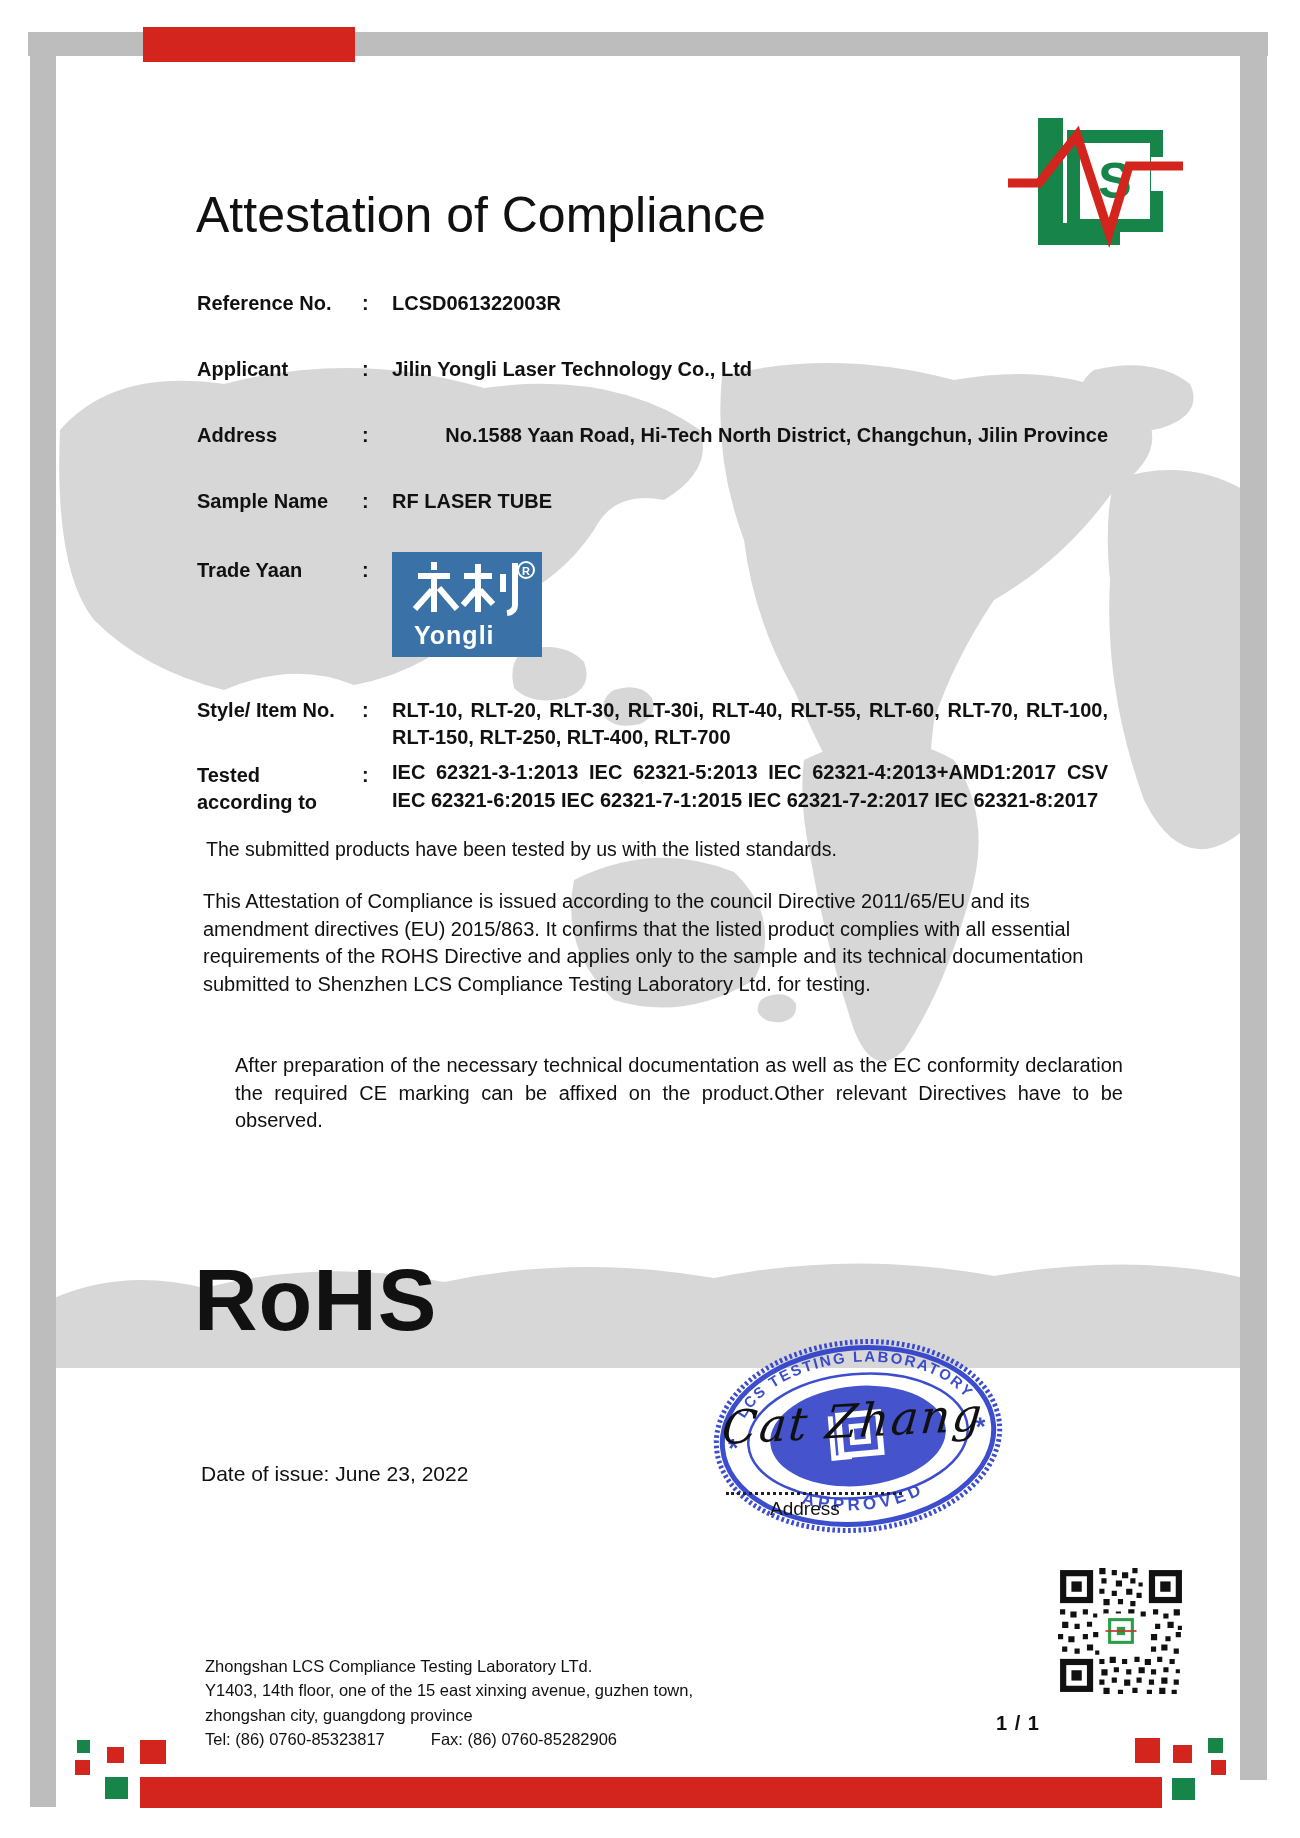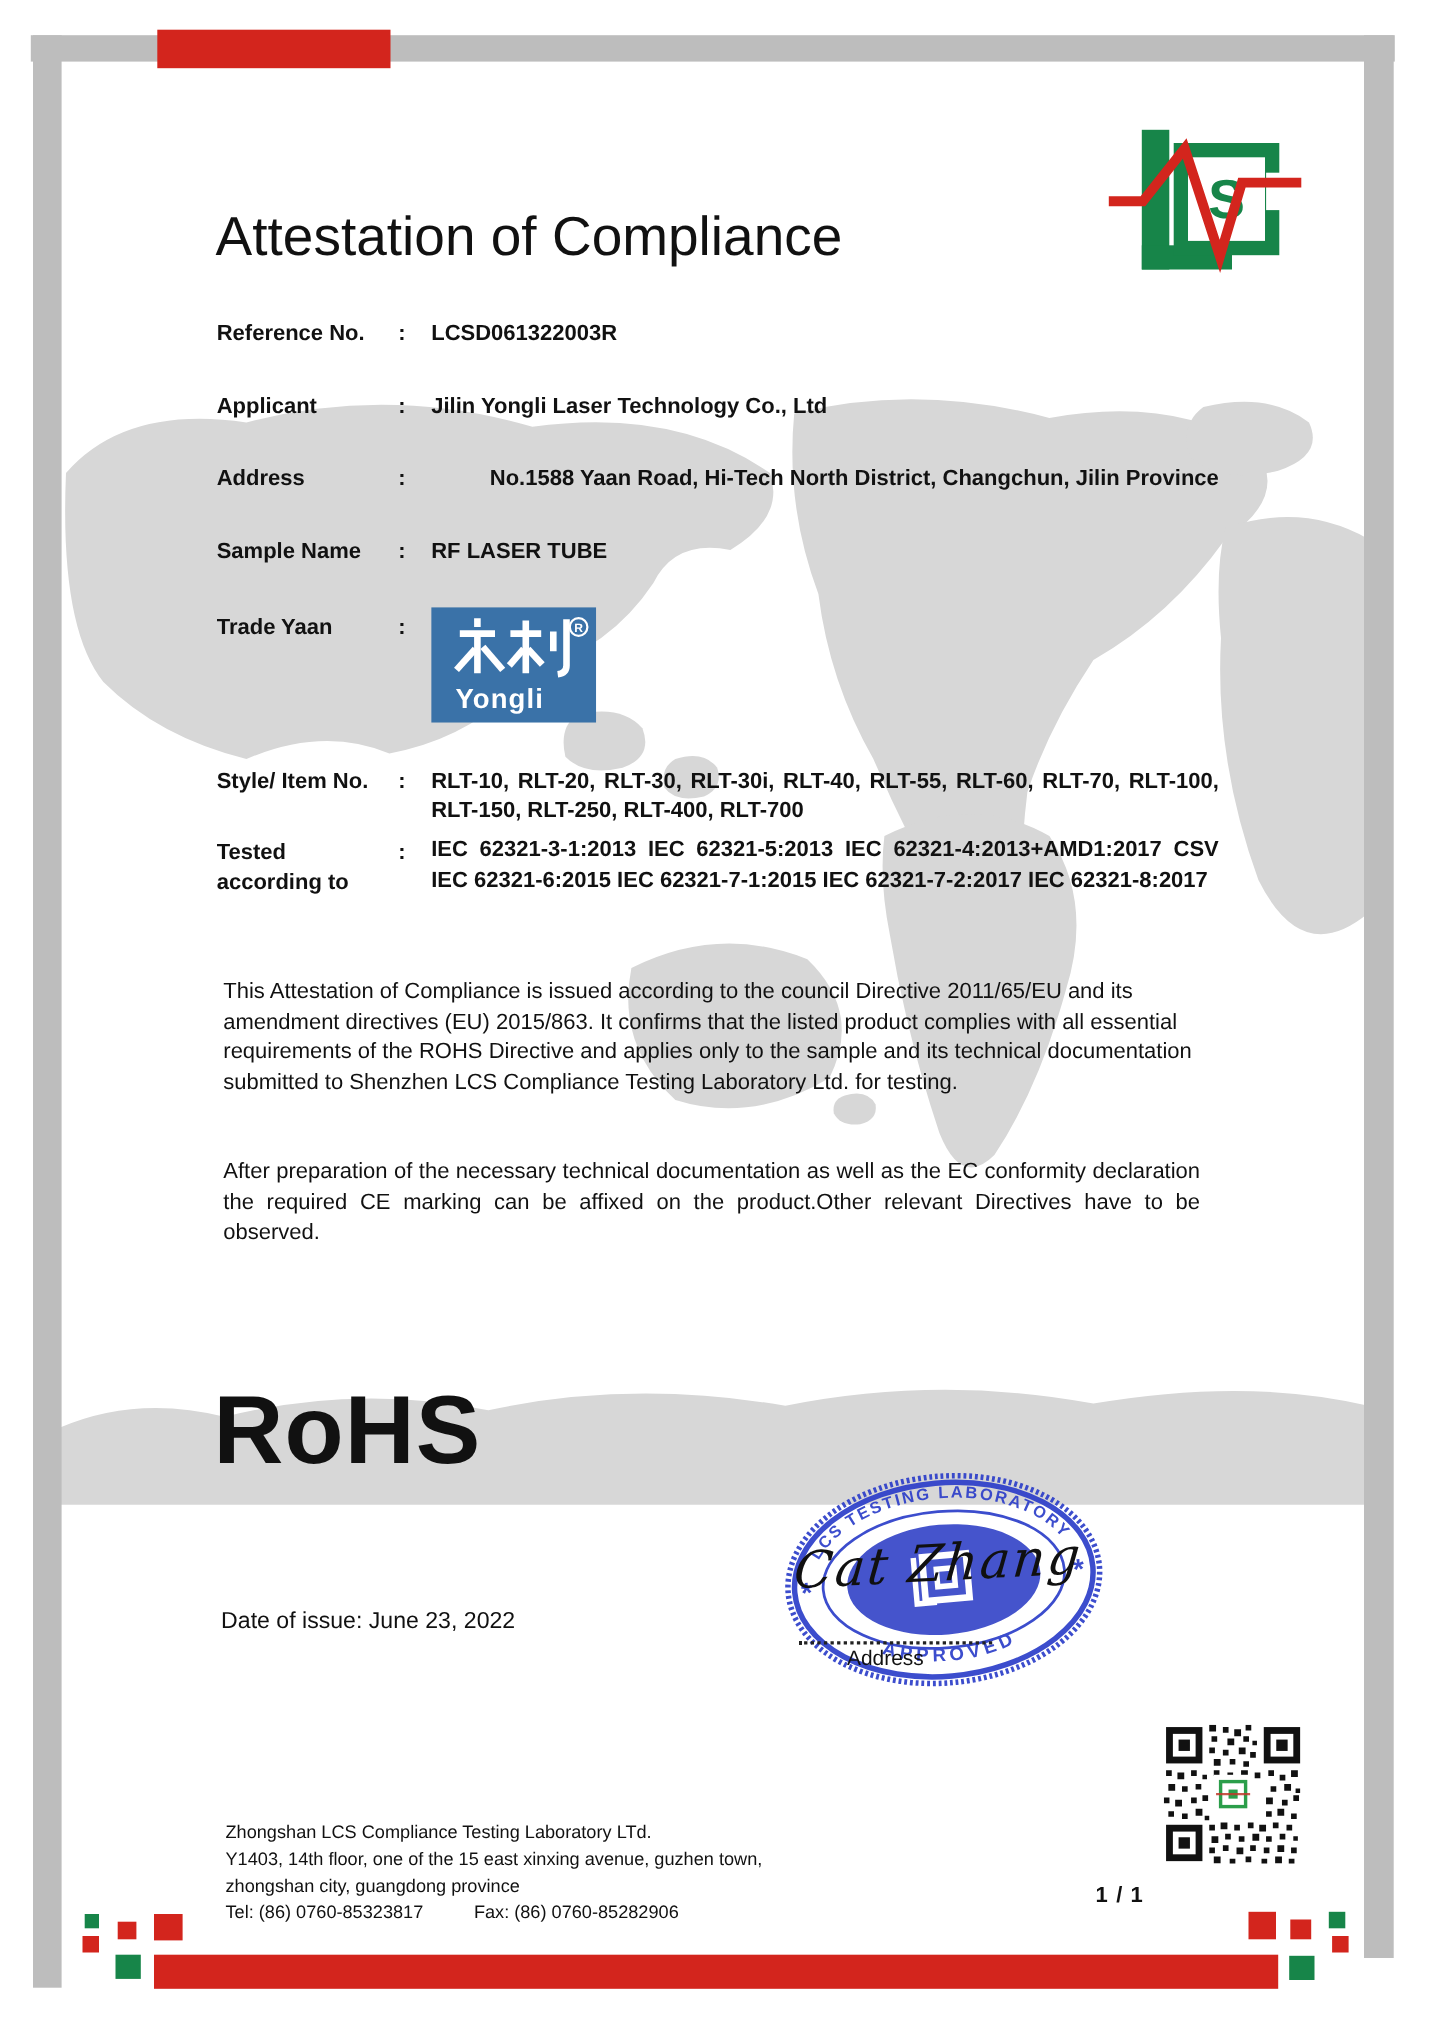--- a/index.html
+++ b/index.html
@@ -165,22 +165,23 @@
       <div class="fcolon">:</div>
       <div class="fvalue">RLT-10, RLT-20, RLT-30, RLT-30i, RLT-40, RLT-55, RLT-60, RLT-70, RLT-100, RLT-150, RLT-250, RLT-400, RLT-700</div>
     </div>
 
     <div class="row" style="top:758px;">
       <div class="flabel" style="top:4px;width:150px;">Tested according to</div>
       <div class="fcolon" style="top:4px;">:</div>
       <div class="fvalue" style="line-height:28px;">IEC 62321-3-1:2013 IEC 62321-5:2013 IEC 62321-4:2013+AMD1:2017 CSV IEC 62321-6:2015 IEC 62321-7-1:2015 IEC 62321-7-2:2017 IEC 62321-8:2017</div>
     </div>
 
+    <div class="note">The submitted products have been tested by us with the listed standards.</div>
     <div class="para" style="top:888px;">This Attestation of Compliance is issued according to the council Directive 2011/65/EU and its amendment directives (EU) 2015/863. It confirms that the listed product complies with all essential requirements of the ROHS Directive and applies only to the sample and its technical documentation submitted to Shenzhen LCS Compliance Testing Laboratory Ltd. for testing.</div>
-    <div class="para just" style="top:1052px;">After preparation of the necessary technical documentation as well as the EC conformity declaration the required CE marking can be affixed on the product.Other relevant Directives have to be observed.</div>
+    <div class="para just" style="top:1052px;margin-left:32px;">After preparation of the necessary technical documentation as well as the EC conformity declaration the required CE marking can be affixed on the product.Other relevant Directives have to be observed.</div>
 
     <div class="rohs">RoHS</div>
     <div class="dateline">Date of issue: June 23, 2022</div>
 
     <svg class="stamp" viewBox="0 0 320 220">
       <defs>
         <path id="arcTop" d="M40,110 A120,74 0 0 1 280,110"></path>
         <path id="arcBot" d="M52,118 A108,66 0 0 0 268,118"></path>
       </defs>
       <ellipse cx="160" cy="110" rx="142" ry="94" fill="none" stroke="#2c3ec9" stroke-width="5" stroke-dasharray="2.6 2.6"></ellipse>

